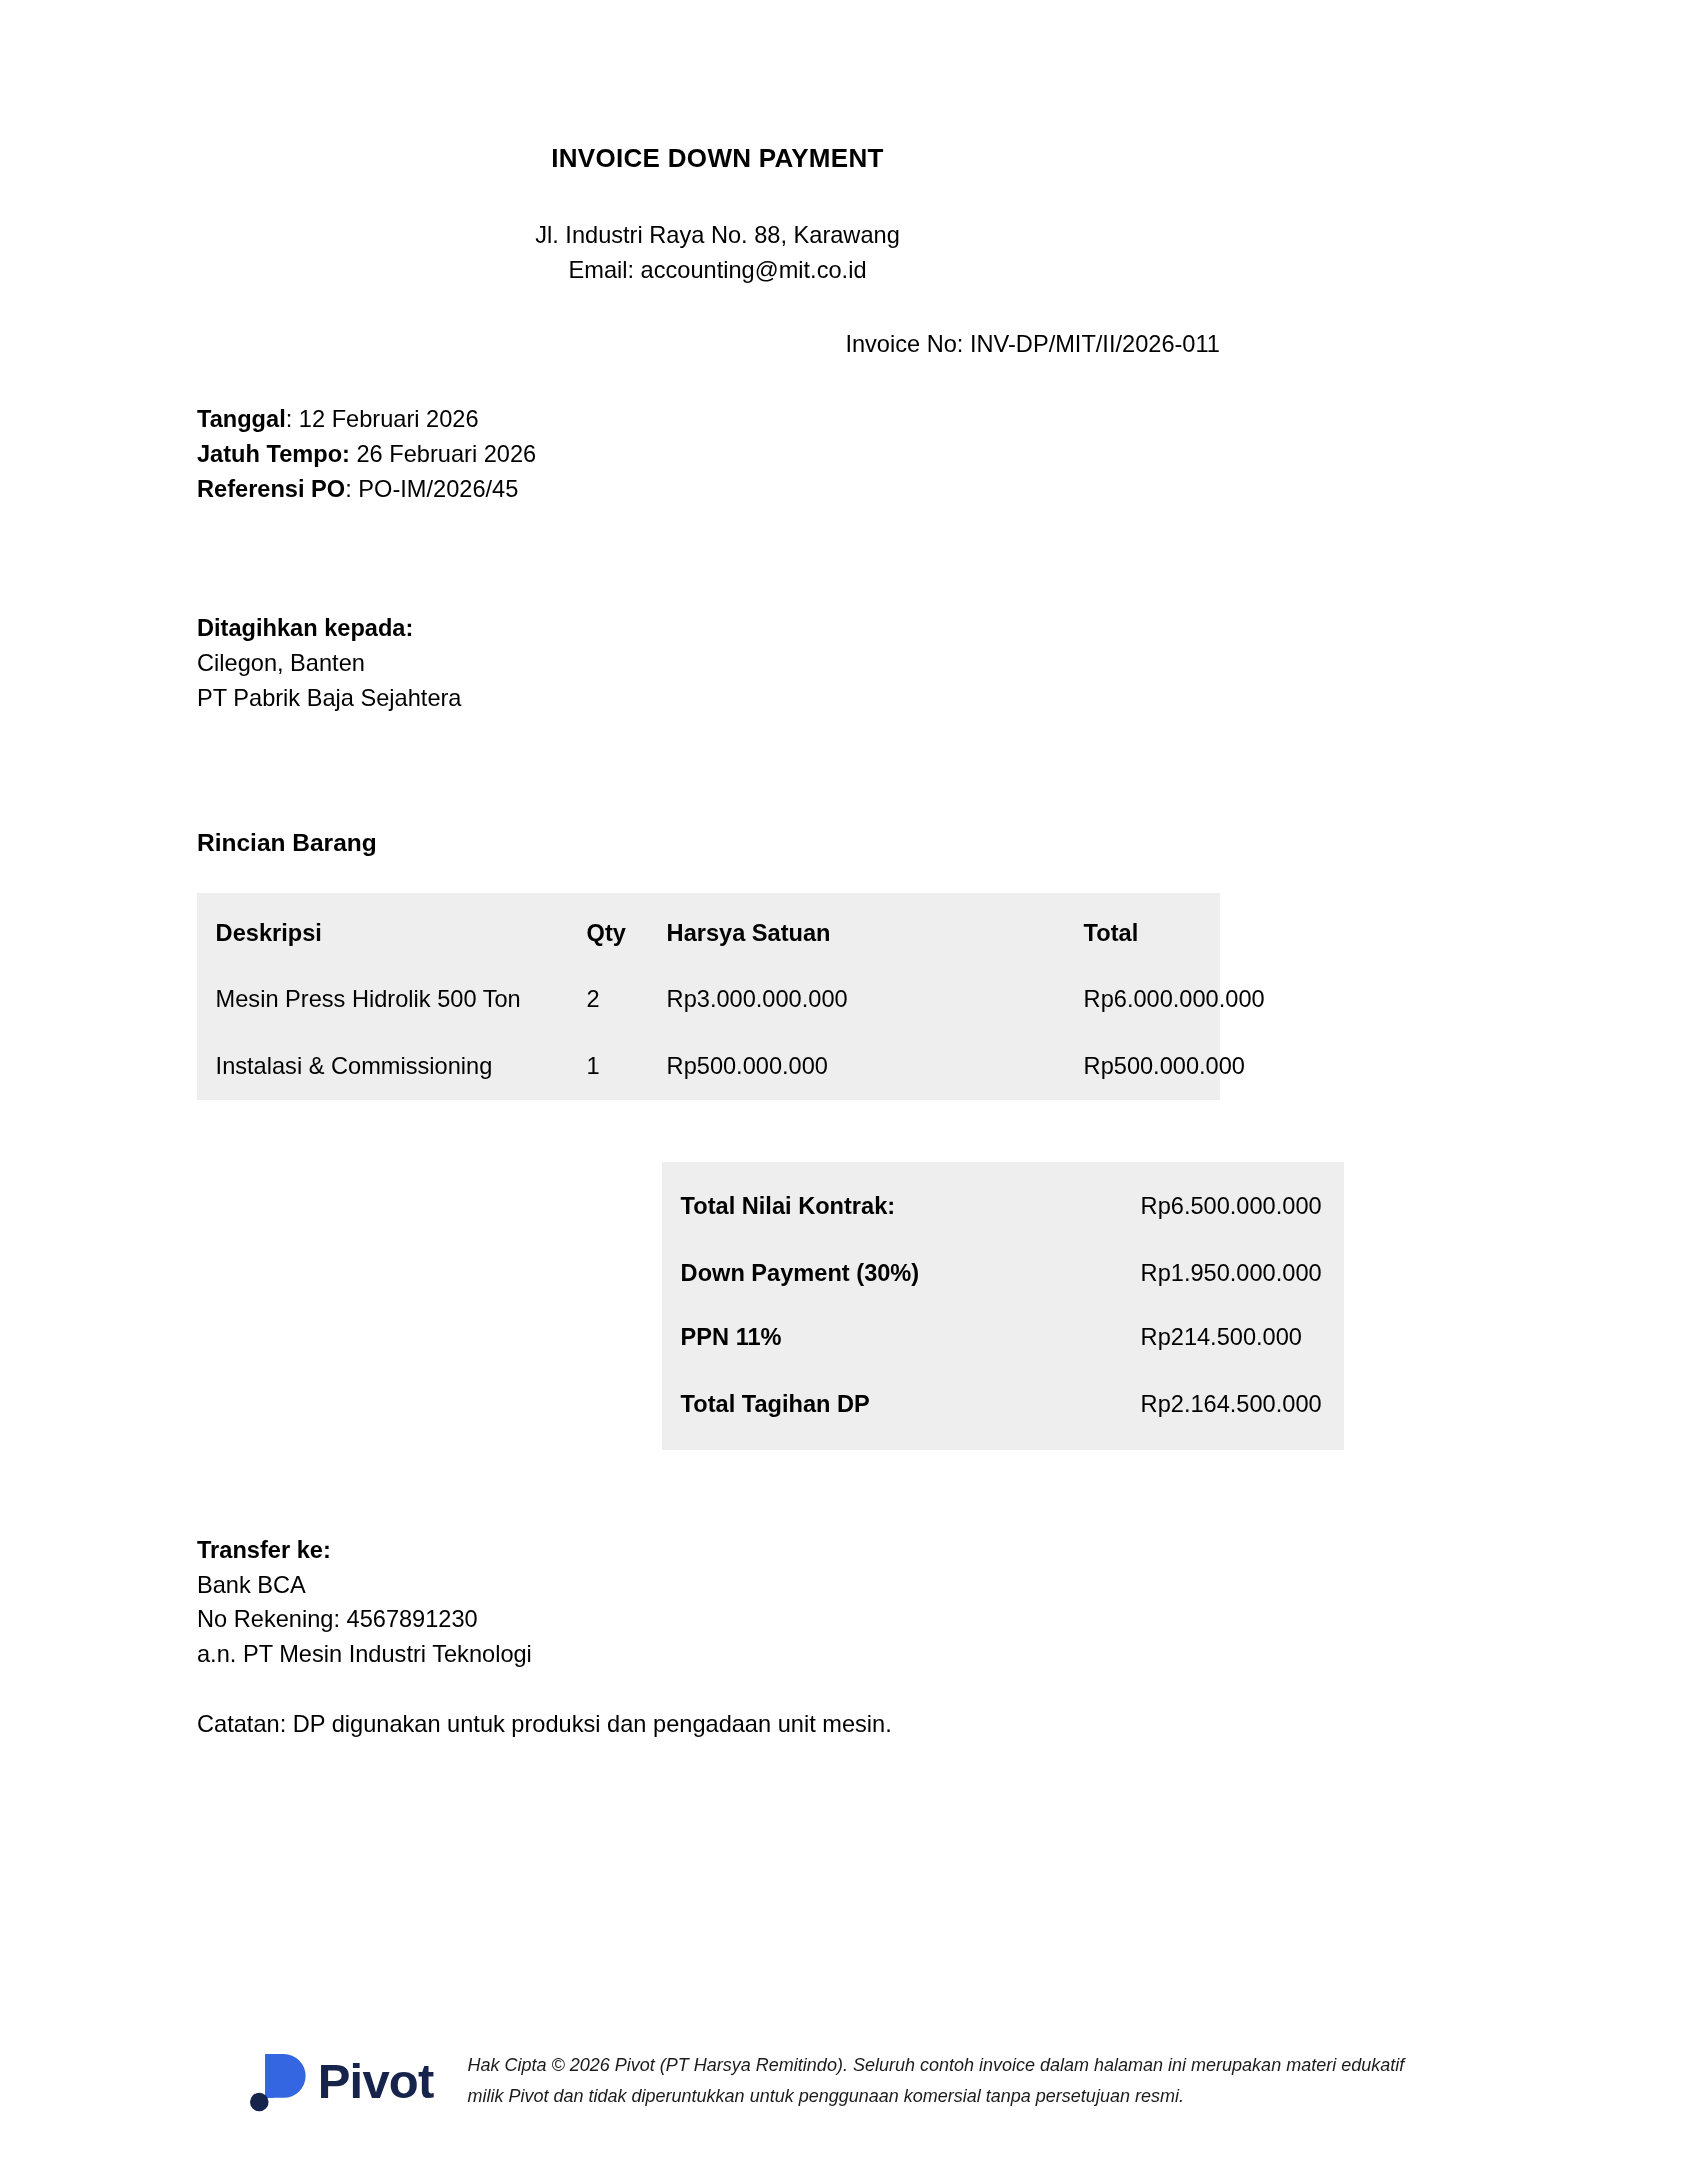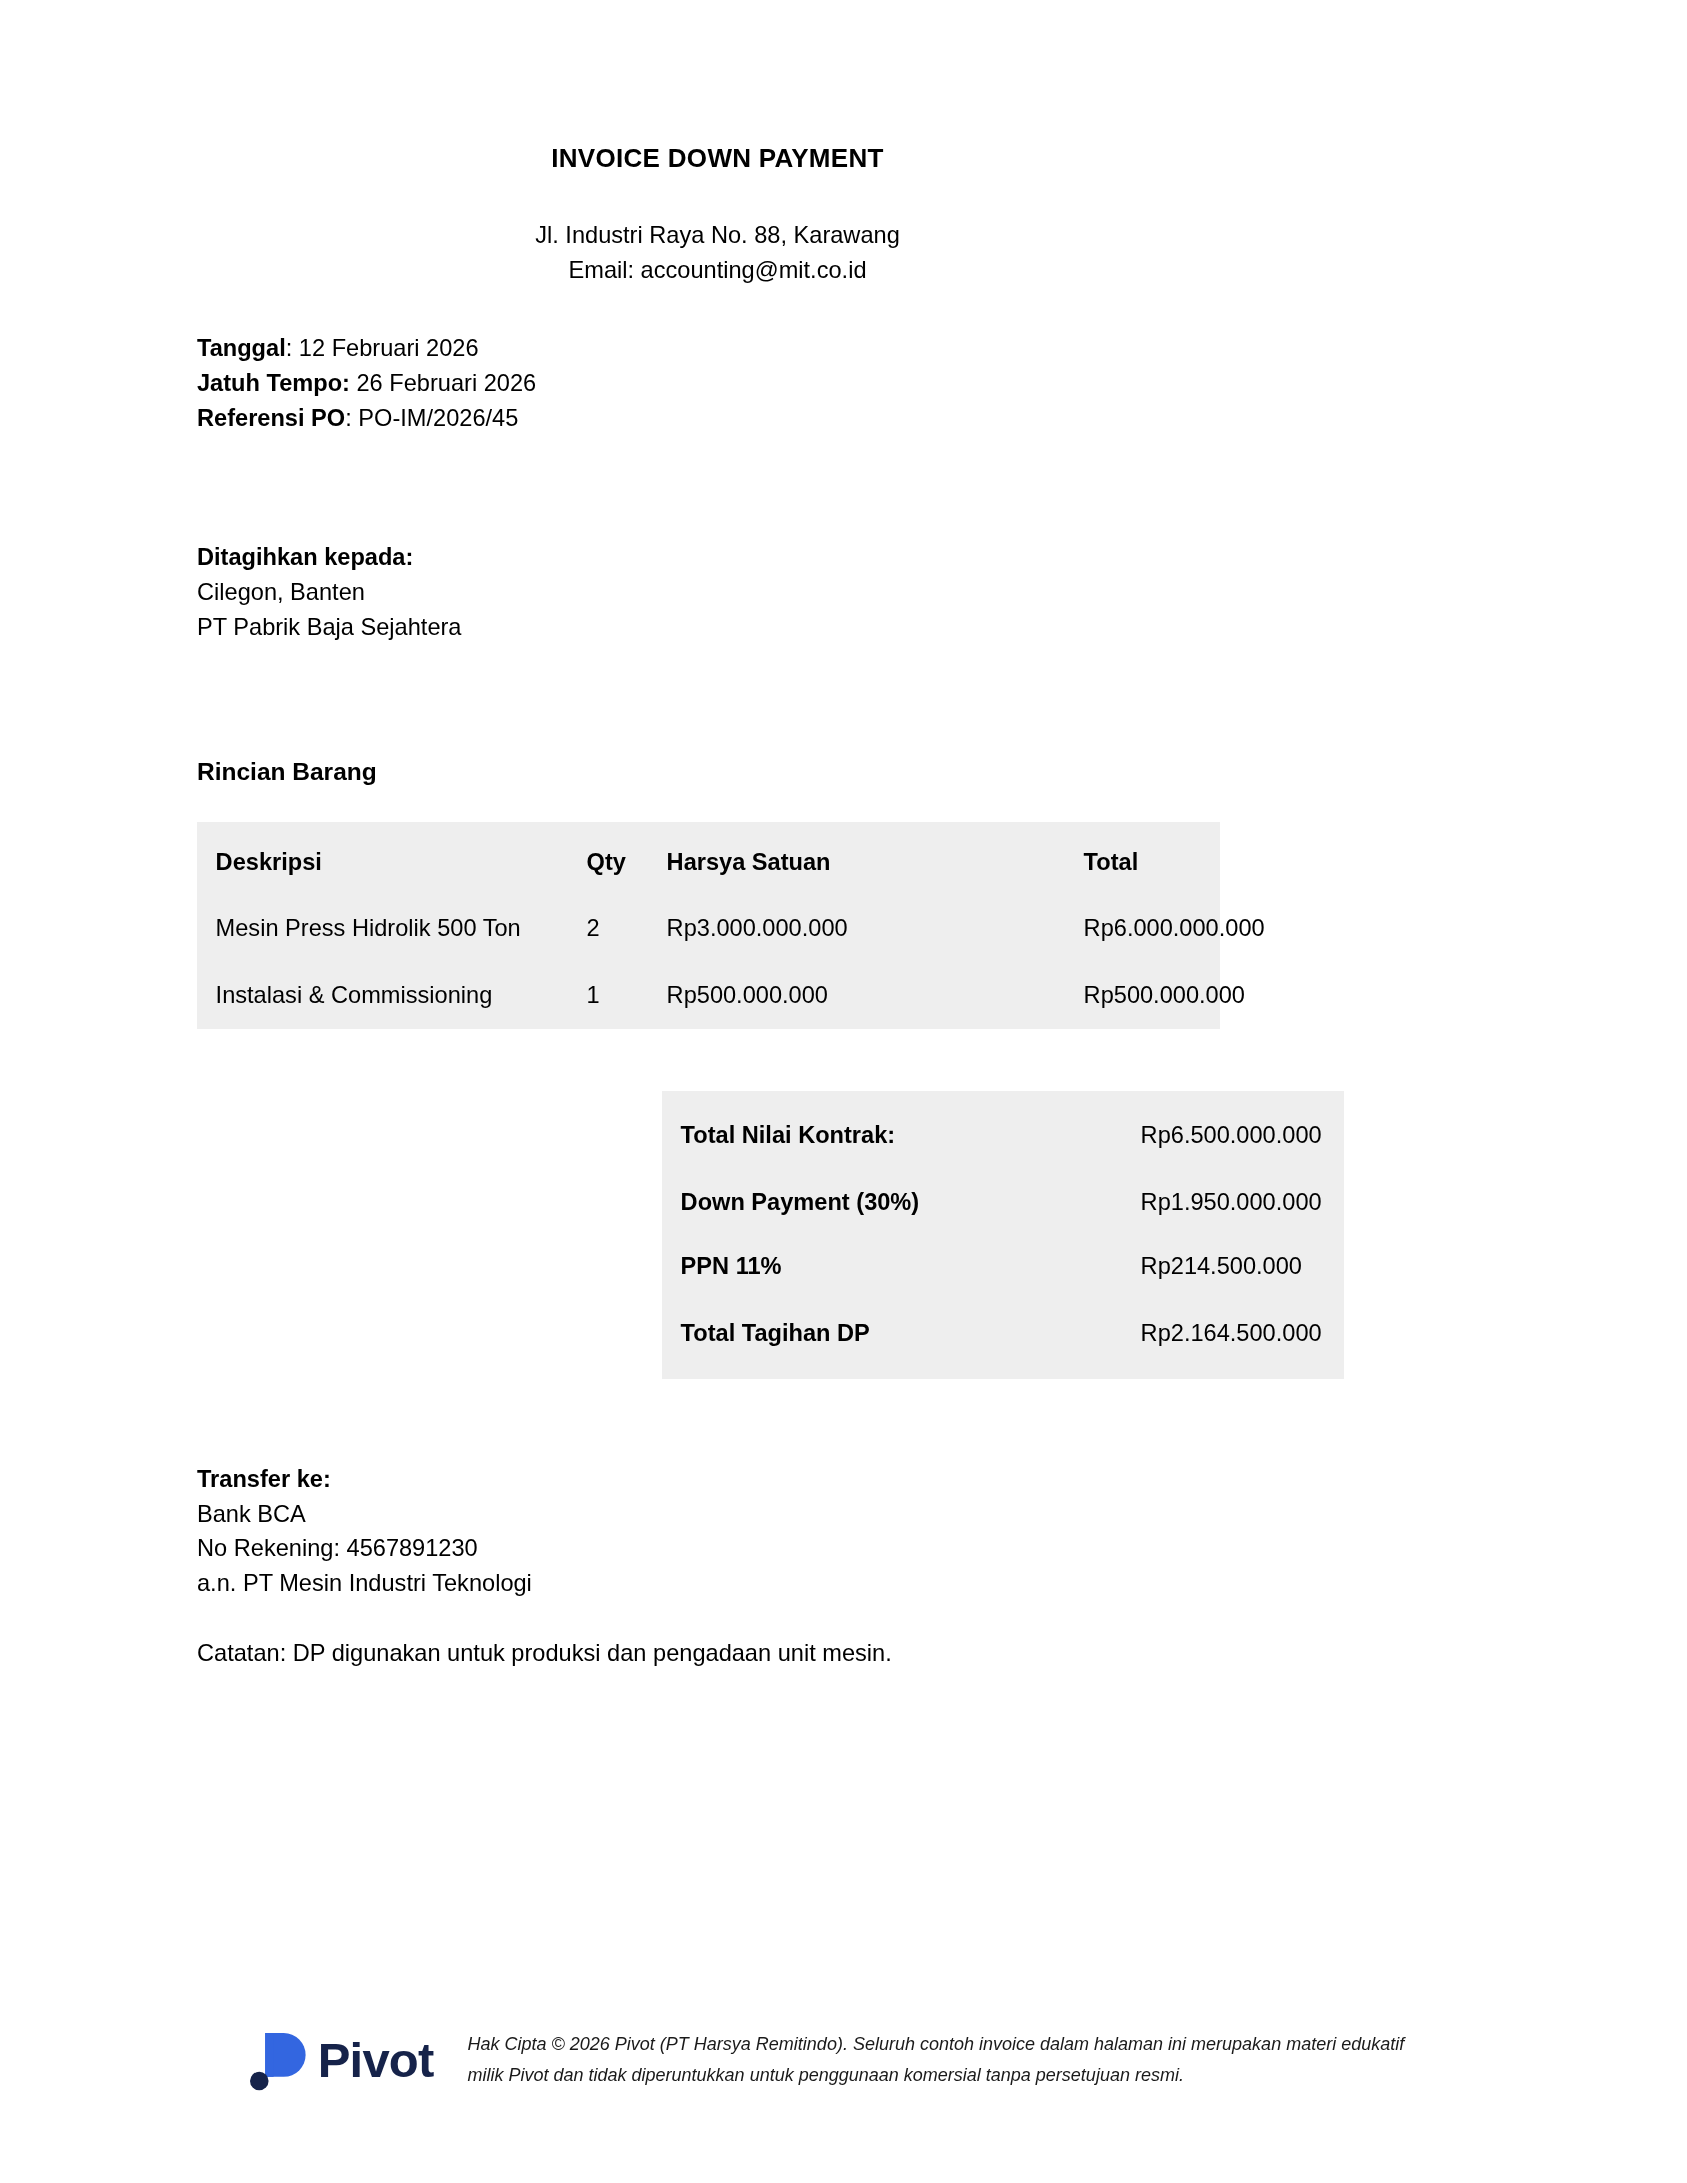--- a/index.html
+++ b/index.html
@@ -157,21 +157,21 @@
     margin-top: 39px;
     padding-left: 197px;
     font-size: 23.6px;
   }
 
   
   .footer {
     position: absolute;
     left: 0;
     right: 0;
-    bottom: 91px;
+    bottom: 70px;
     display: flex;
     align-items: center;
     padding-left: 243px;
     padding-right: 169px;
   }
   .logo {
     display: flex;
     align-items: center;
     flex: 0 0 auto;
     margin-right: 34px;
@@ -200,20 +200,21 @@
 
 <div class="page">
 
   <div class="doc-title">INVOICE DOWN PAYMENT</div>
 
   <div class="company-block">
     <div class="company-line">Jl. Industri Raya No. 88, Karawang</div>
     <div class="company-line">Email: accounting@mit.co.id</div>
   </div>
 
+  <div class="invoice-no">Invoice No: INV-DP/MIT/II/2026-011</div>
 
   <div class="meta-block">
     <div><span class="lbl">Tanggal</span><span>: </span><span>12 Februari 2026</span></div>
     <div><span class="lbl">Jatuh Tempo:</span><span> 26 Februari 2026</span></div>
     <div><span class="lbl">Referensi PO</span><span>: </span><span>PO-IM/2026/45</span></div>
   </div>
 
   <div class="billto-block">
     <div class="lbl">Ditagihkan kepada:</div>
     <div>Cilegon, Banten</div>

